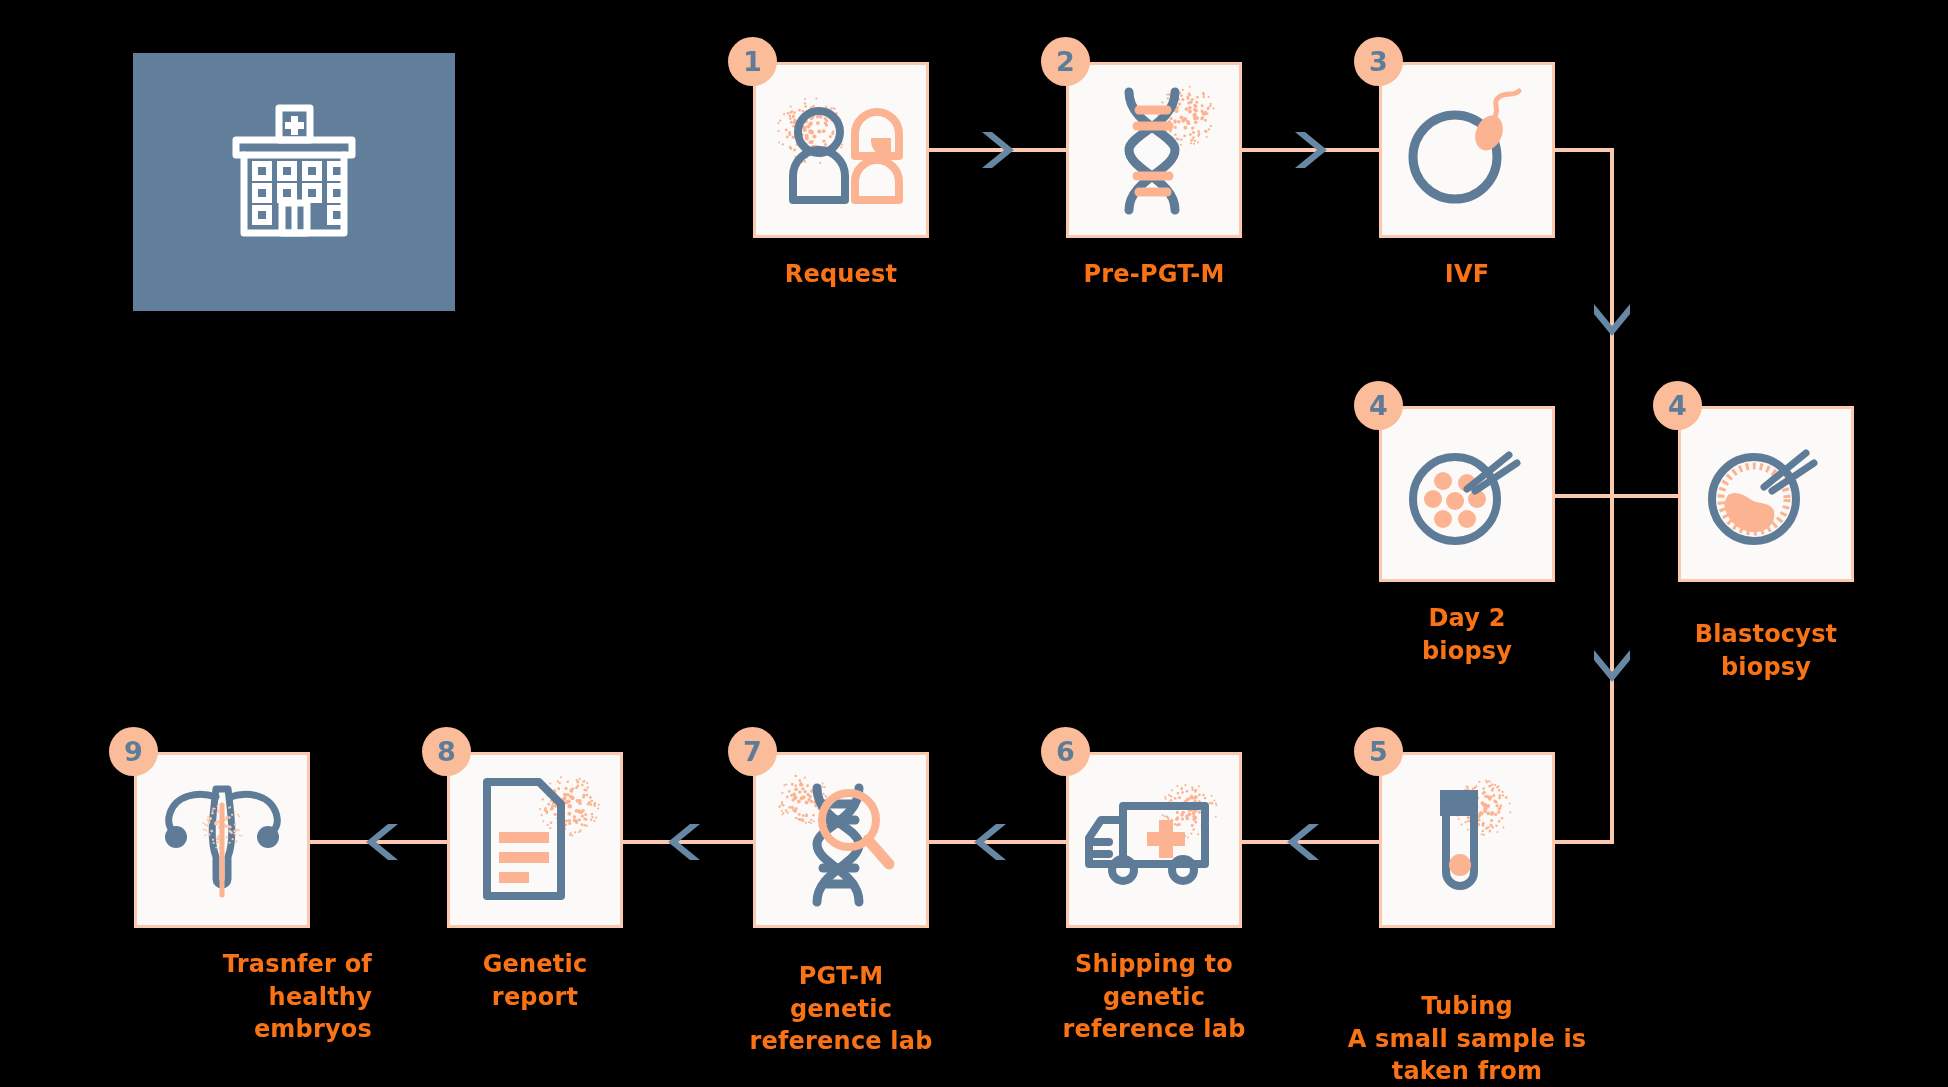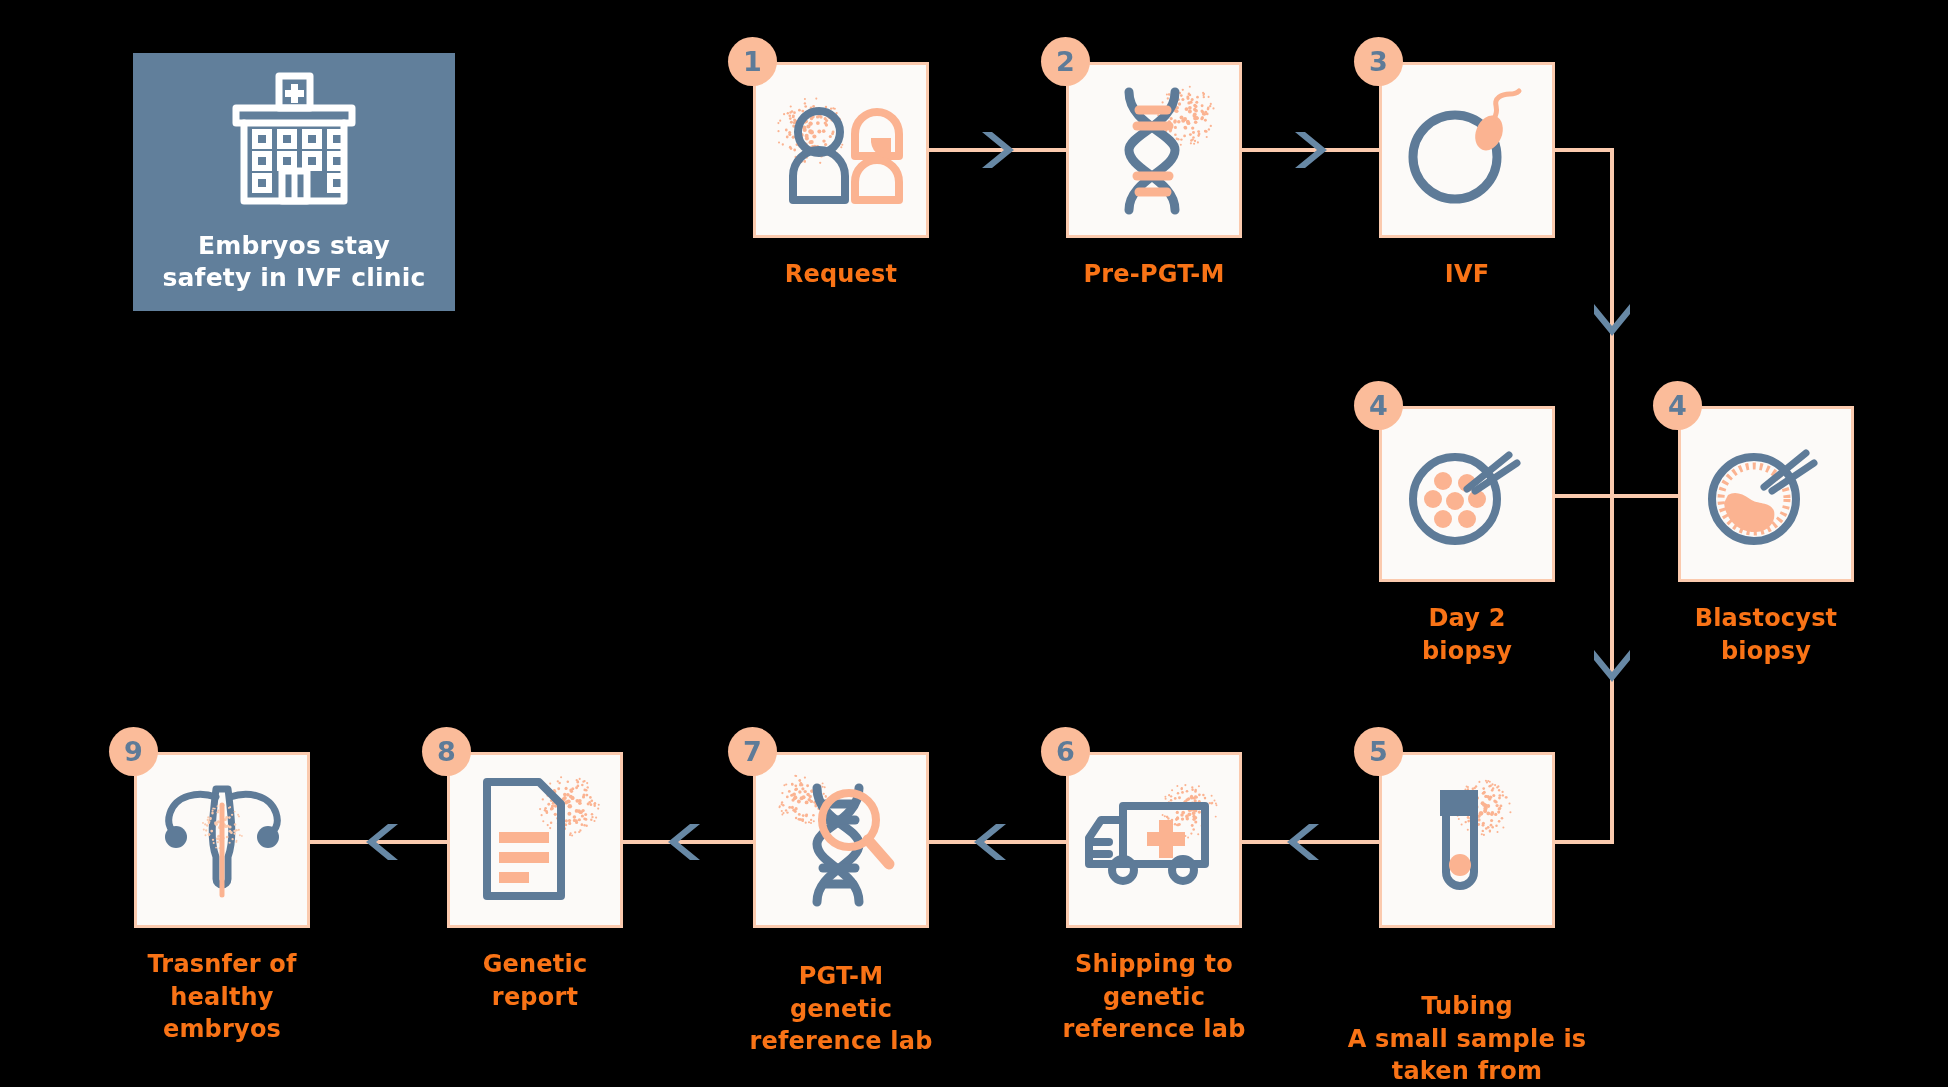--- a/index.html
+++ b/index.html
@@ -139,22 +139,20 @@
           <rect x="100" y="62" width="14" height="14"></rect>
           <rect x="25" y="84" width="14" height="14"></rect>
           <rect x="50" y="84" width="14" height="14"></rect>
           <rect x="75" y="84" width="14" height="14"></rect>
           <rect x="100" y="84" width="14" height="14"></rect>
           <rect x="25" y="106" width="14" height="14"></rect>
           <rect x="100" y="106" width="14" height="14"></rect>
         </g>
       </svg>
     </div>
-    <div class="clinic-text">Embryos stay
-safety in IVF clinic</div>
   </div>
 
   <div id="connectors-layer">
       <div class="conn-h" style="left: 929px; top: 148px; width: 137px;"></div>
       <div class="conn-h" style="left: 1242px; top: 148px; width: 137px;"></div>
       <div class="conn-h" style="left: 1555px; top: 148px; width: 57px;"></div>
       <div class="conn-v" style="left: 1610px; top: 148px; height: 696px;"></div>
       <div class="conn-h" style="left: 1555px; top: 494px; width: 123px;"></div>
       <div class="conn-h" style="left: 1555px; top: 840px; width: 57px;"></div>
       <div class="conn-h" style="left: 929px; top: 840px; width: 137px;"></div>
@@ -526,21 +524,21 @@
               <circle cx="58" cy="70" r="33" fill="none" stroke="#FBB391" stroke-width="7" stroke-dasharray="3 4"></circle>
               <path d="M28 74 C30 92 44 104 60 103 C74 102 80 92 78 82 C74 72 62 76 54 70 C46 64 38 62 32 66 Z" fill="#FBB391"></path>
               <g stroke="#5E7B98" stroke-width="7" stroke-linecap="round">
                 <path d="M68 58 L110 24"></path>
                 <path d="M76 62 L118 34"></path>
               </g>
             </svg>
           </div>
         </div>
         <div class="badge">4</div>
-        <div class="caption" style="width: 280px;">Blastocyst
+        <div class="caption" style="width: 280px; margin-top: 16px;">Blastocyst
 biopsy</div>
       </div>
       <div class="step" style="left: 1379px; top: 752px; width: 176px; height: 176px; z-index: 2;">
         <div class="card">
           <div class="card-inner">
             <svg width="130" height="140" viewBox="0 0 130 140">
               <circle cx="104.6" cy="27.4" r="1.12" fill="#FBB391"></circle>
               <circle cx="89.0" cy="55.2" r="1.40" fill="#FBB391"></circle>
               <circle cx="97.8" cy="25.5" r="1.33" fill="#FBB391"></circle>
               <circle cx="79.8" cy="64.2" r="1.06" fill="#FBB391"></circle>
@@ -1120,19 +1118,19 @@
               <circle cx="66.3" cy="35.5" r="1.10" fill="#FBCAAE"></circle>
               <circle cx="61.7" cy="68.0" r="1.04" fill="#FBCAAE"></circle>
               <circle cx="58.4" cy="43.9" r="1.23" fill="#FBCAAE"></circle>
               <circle cx="62.8" cy="33.6" r="0.96" fill="#FBCAAE"></circle>
               <circle cx="71.2" cy="63.2" r="1.36" fill="#FBCAAE"></circle>
               <path d="M70 30 V120" stroke="#FBB391" stroke-width="5" stroke-linecap="round"></path>
             </svg>
           </div>
         </div>
         <div class="badge">9</div>
-        <div class="caption" style="width: 300px;">Trasnfer of
+        <div class="caption" style="width: 300px; text-align: right;">Trasnfer of
 healthy
 embryos</div>
       </div>
     </div>
 
 </div>
 
 </body></html>

